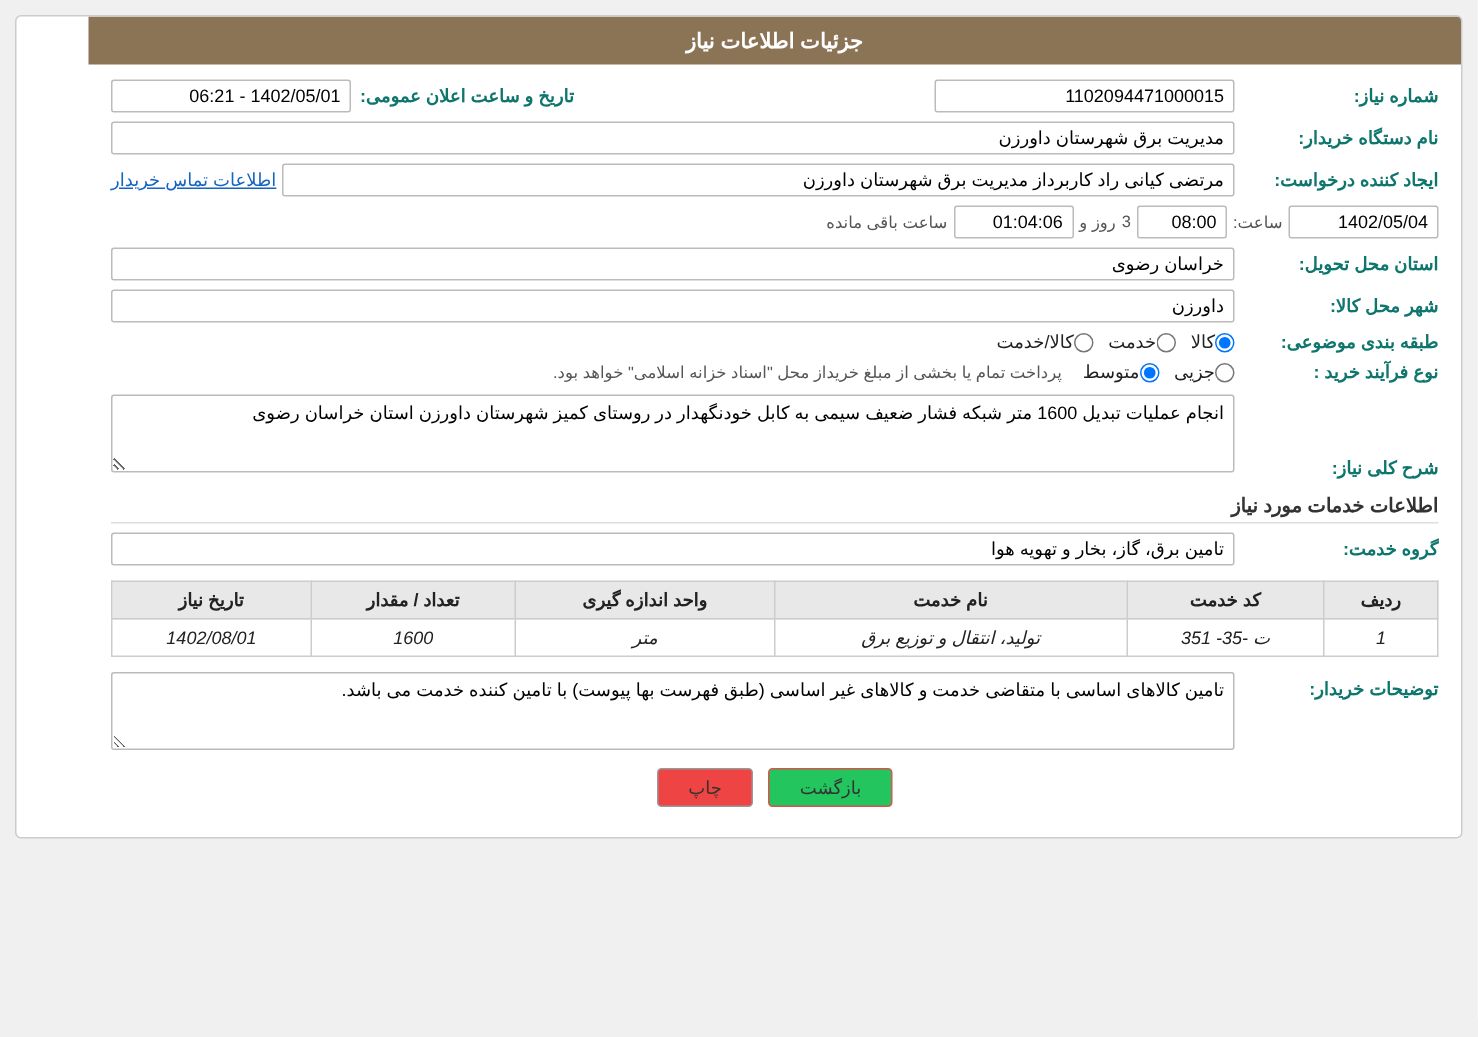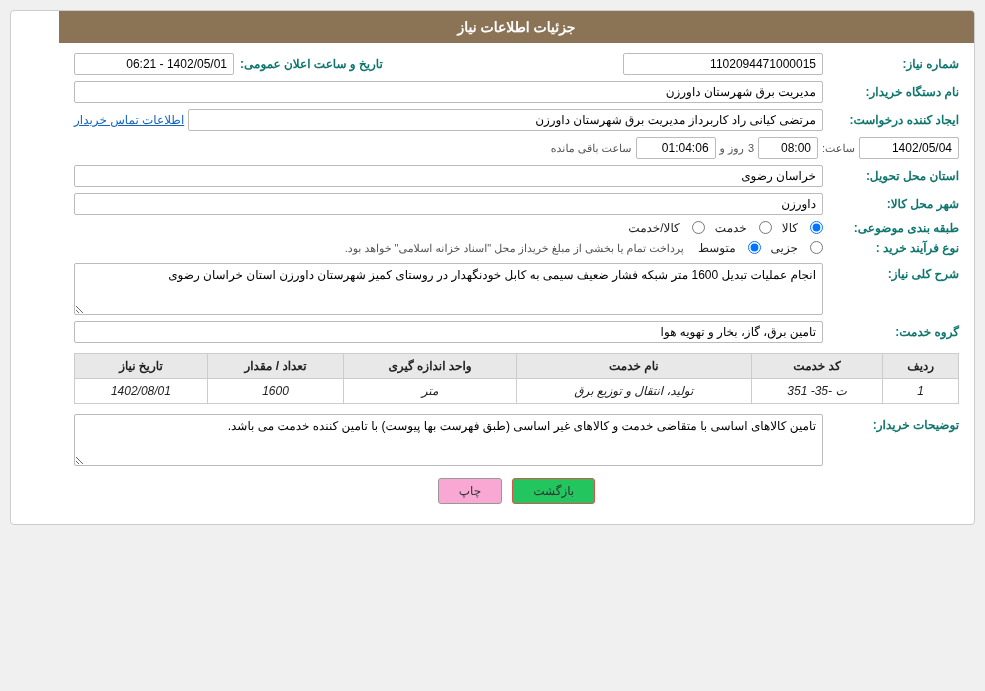--- a/index.html
+++ b/index.html
@@ -76,22 +76,22 @@
       border-bottom: 1px solid #ddd;
       padding-bottom: 4px;
     }
     .radio-group {
       display: flex;
       gap: 10px;
       align-items: center;
     }
     .radio-item {
       display: flex;
-      align-items: flex-start;
-      gap: 12px;
+      align-items: flex-end;
+      gap: 0;
     }
     .note-text {
       font-size: 11px;
       color: #555;
     }
     .textarea-field {
       width: 100%;
       border: 1px solid #bbb;
       background: #fff;
       padding: 4px 6px;
@@ -131,21 +131,21 @@
     }
     .btn {
       padding: 5px 20px;
       border-radius: 3px;
       border: 1px solid #999;
       cursor: pointer;
       font-size: 12px;
       font-family: Tahoma, Arial, sans-serif;
     }
     .btn-print {
-      background: #f9a8d4;
+      background: #ef4444;
       color: #333;
     }
     .btn-back {
       background: #22c55e;
       color: #333;
       border-color: #d9534f;
     }
     .small-label {
       font-size: 11px;
       color: #555;
@@ -242,26 +242,27 @@
             <div class="radio-item">
               <input type="radio" name="purchase_type" checked="" style="">
               <span>متوسط</span>
             </div>
           </div>
           <span class="note-text" style="margin-right:10px;">پرداخت تمام یا بخشی از مبلغ خریداز محل "اسناد خزانه اسلامی" خواهد بود.</span>
         </div>
       </div>
 
       <div class="form-row" style="align-items:flex-start; margin-top:8px;">
-        <span class="label-col" style="padding-top:4px;">شرح کلی نیاز:</span>
+        <span class="label-col" style="padding-top:4px;margin-top:38px;">شرح کلی نیاز:</span>
         <div class="value-col">
           <textarea class="textarea-field" rows="3" style="">انجام عملیات تبدیل 1600 متر شبکه فشار ضعیف سیمی به کابل خودنگهدار در روستای کمیز شهرستان داورزن استان خراسان رضوی</textarea>
         </div>
       </div>
 
+      <div class="section-title">اطلاعات خدمات مورد نیاز</div>
 
       <div class="form-row">
         <span class="label-col">گروه خدمت:</span>
         <div class="value-col">
           <input class="input-field input-full" value="تامین برق، گاز، بخار و تهویه هوا" readonly="" style="">
         </div>
       </div>
 
       <div class="table-section">
         <table>

